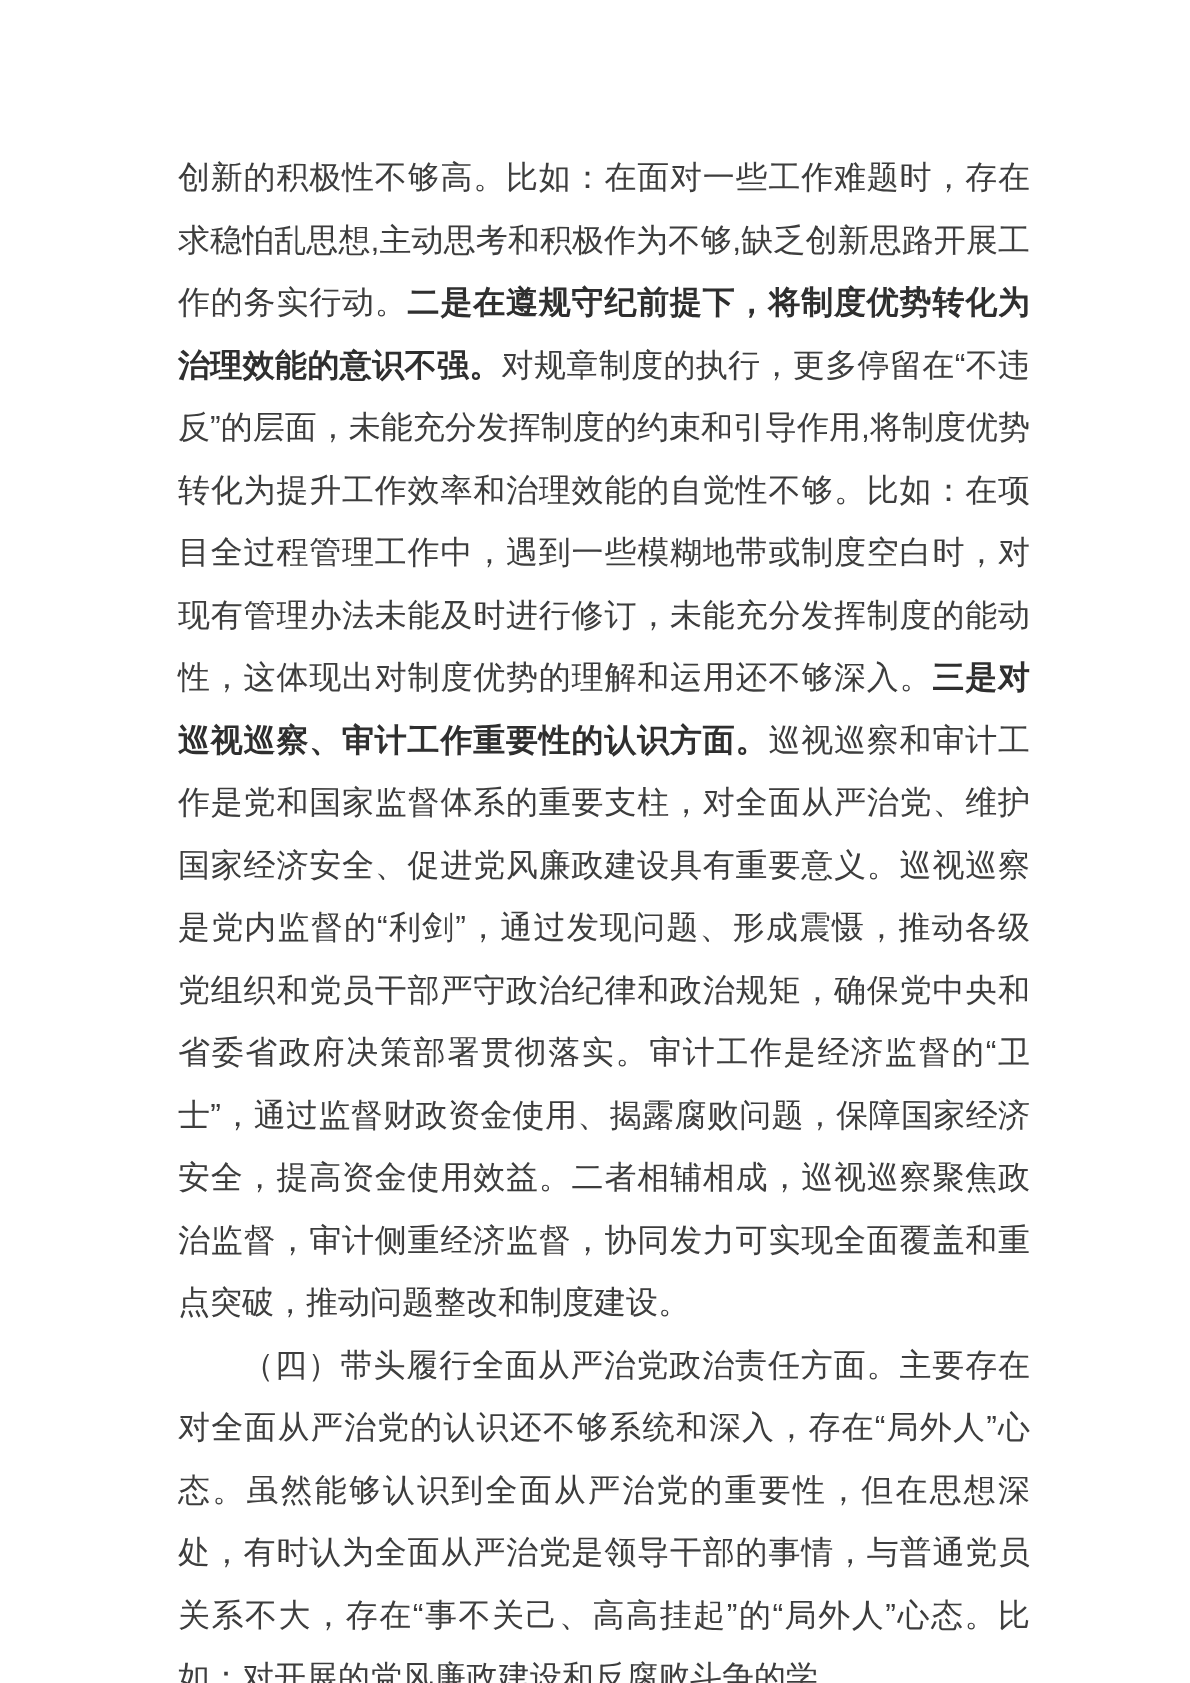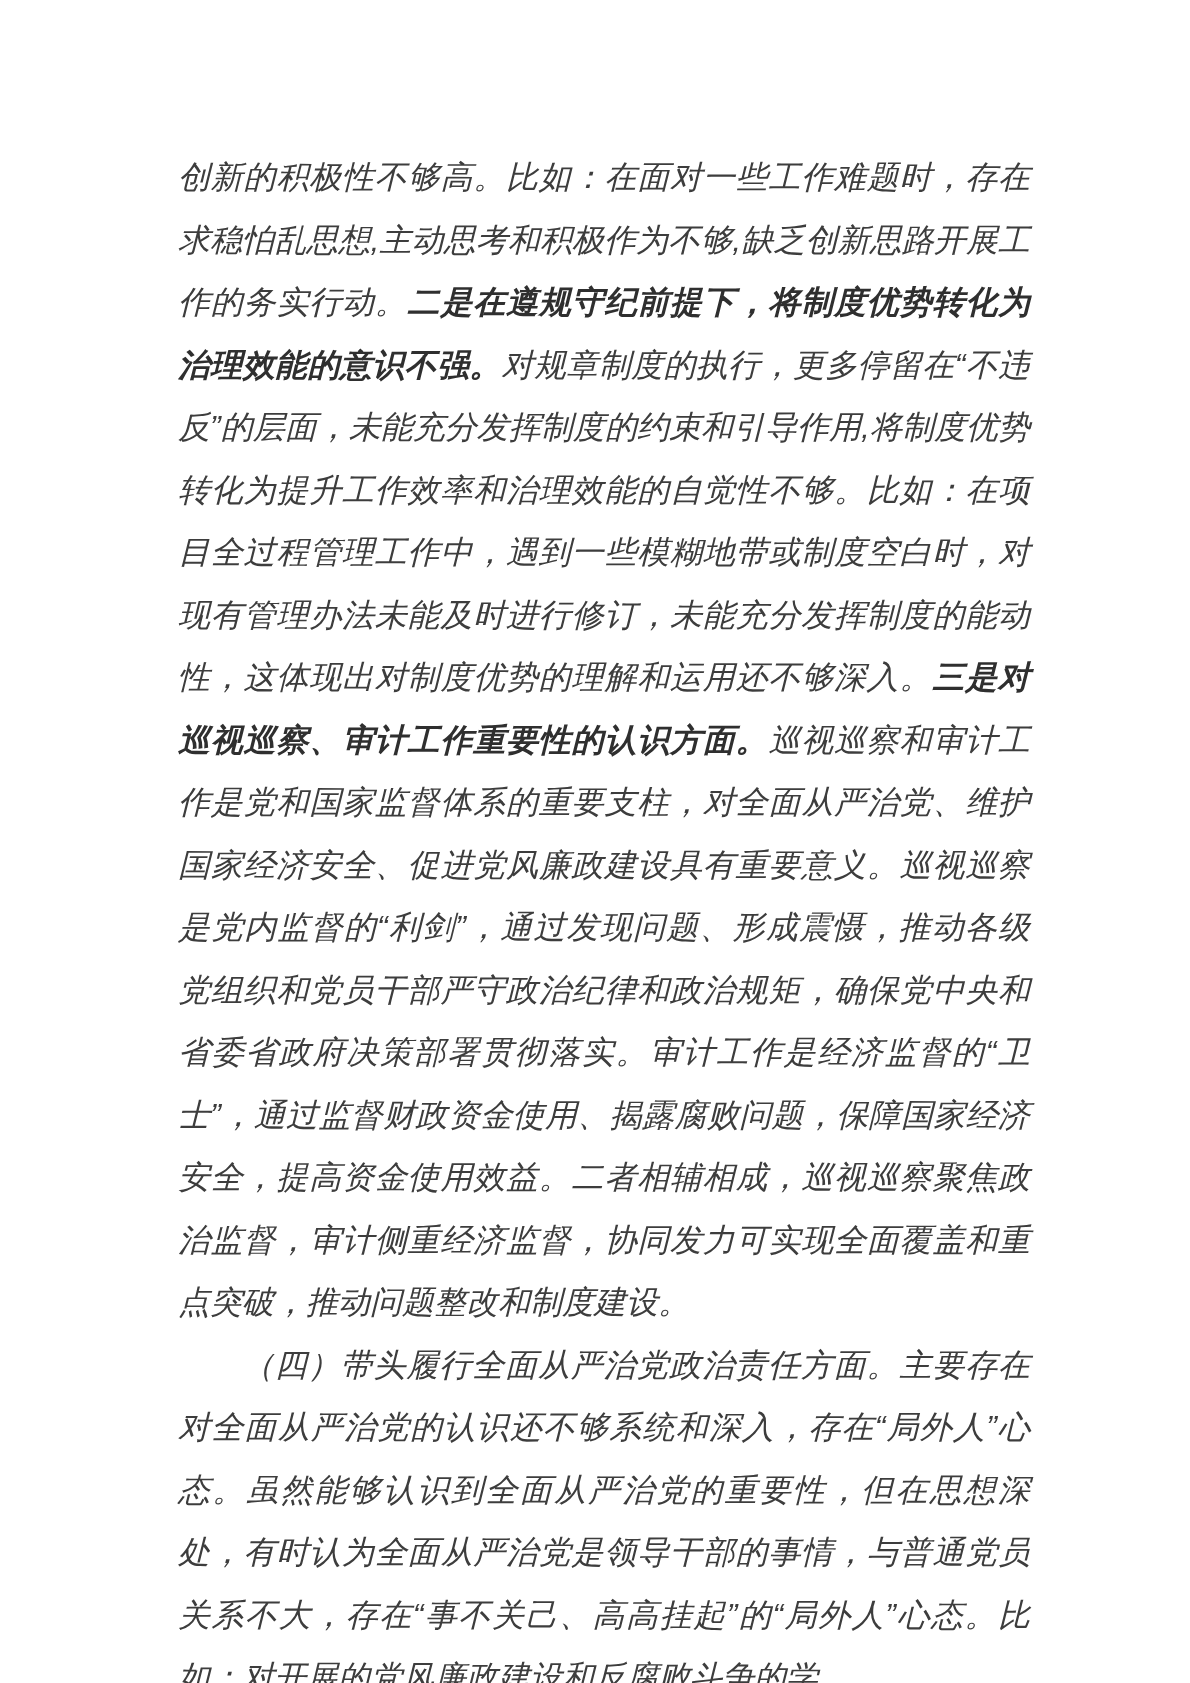--- a/index.html
+++ b/index.html
@@ -16,21 +16,20 @@
     height:1683px;
     background:var(--page-bg);
     overflow:hidden;
     font-family:"Liberation Sans","DejaVu Sans",sans-serif;
   }
   .page{
     width:1190px;
     height:1475px;
     background:var(--page-bg);
     box-sizing:border-box;
-    font-style:italic;
   }
   .content{
     box-sizing:border-box;
     padding:146px 160px 0 178px;
   }
   p.para{
     margin:0;
     font-size:32px;
     line-height:62.5px;
     color:var(--text-color);

